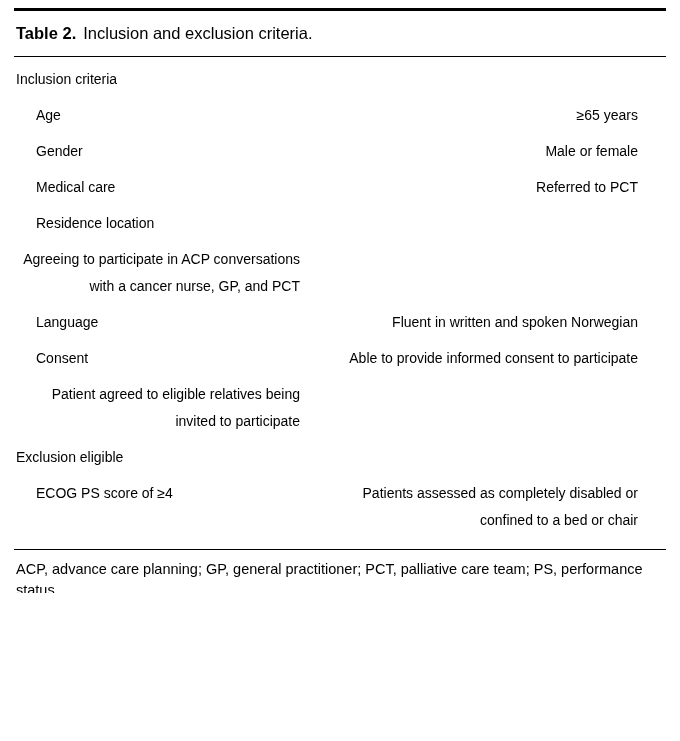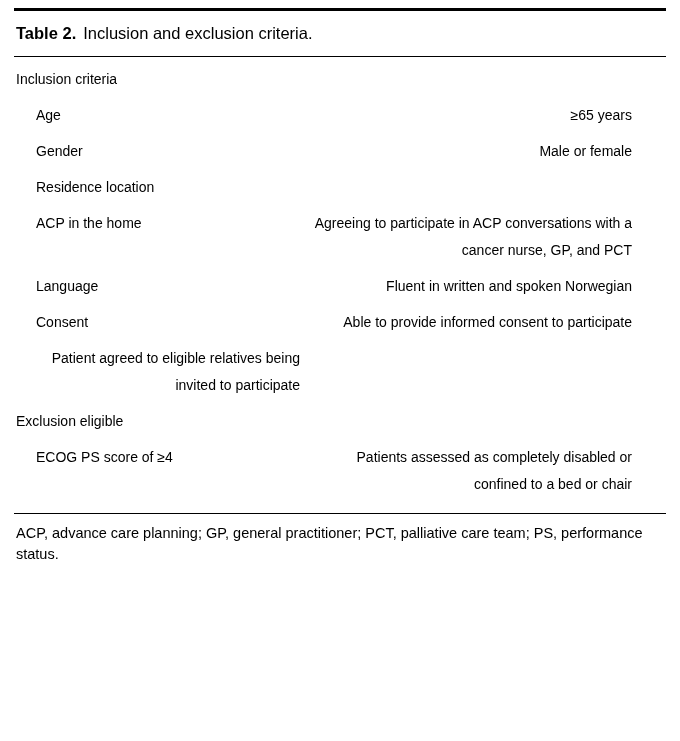--- a/index.html
+++ b/index.html
@@ -38,20 +38,21 @@
     font-size: 14px;
     line-height: 27px;
   }
   .section-header {
     margin-bottom: 9px;
   }
   .trow {
     display: grid;
     grid-template-columns: 284px 1fr;
     margin-bottom: 9px;
+    gap: 6px;
   }
   .cell-criterion {
     padding-left: 20px;
   }
   .cell-value {
     max-width: 332px;
     text-align: right;
   }
   .footnote {
     padding: 9px 2px 0 2px;
@@ -80,28 +81,31 @@
     <div class="trow">
       <div class="cell-criterion">Age</div>
       <div class="cell-value">≥65 years</div>
     </div>
 
     <div class="trow">
       <div class="cell-criterion">Gender</div>
       <div class="cell-value">Male or female</div>
     </div>
 
+    <div class="trow">
+      <div class="cell-criterion">Medical care</div>
+      <div class="cell-value">Referred to PCT</div>
+    </div>
 
 
     <div class="trow">
       <div class="cell-criterion">Residence location</div>
     </div>
 
     <div class="trow">
-      <div class="cell-criterion">ACP in the home</div>
       <div class="cell-value">Agreeing to participate in ACP conversations with a cancer nurse, GP, and PCT</div>
     </div>
 
     <div class="trow">
       <div class="cell-criterion">Language</div>
       <div class="cell-value">Fluent in written and spoken Norwegian</div>
     </div>
 
     <div class="trow">
       <div class="cell-criterion">Consent</div>

